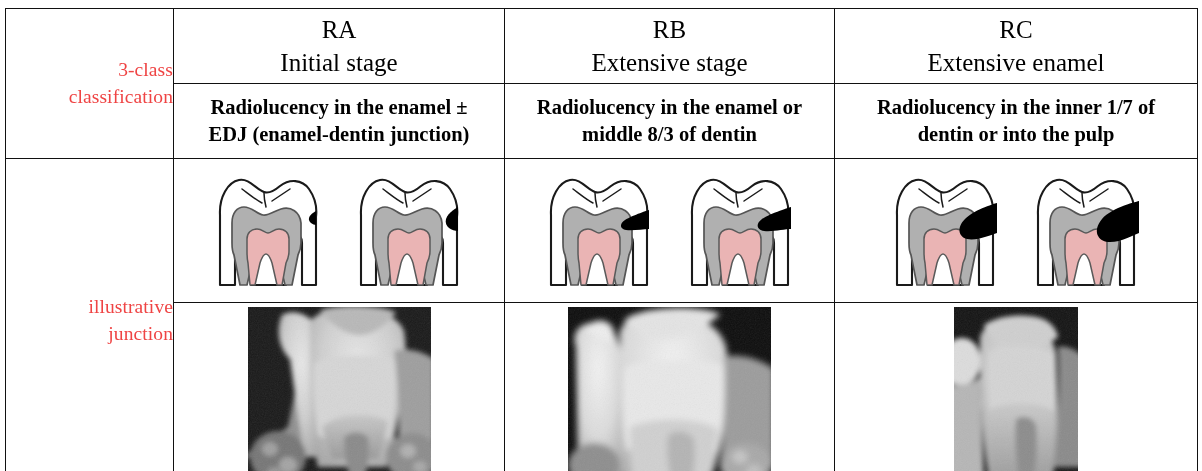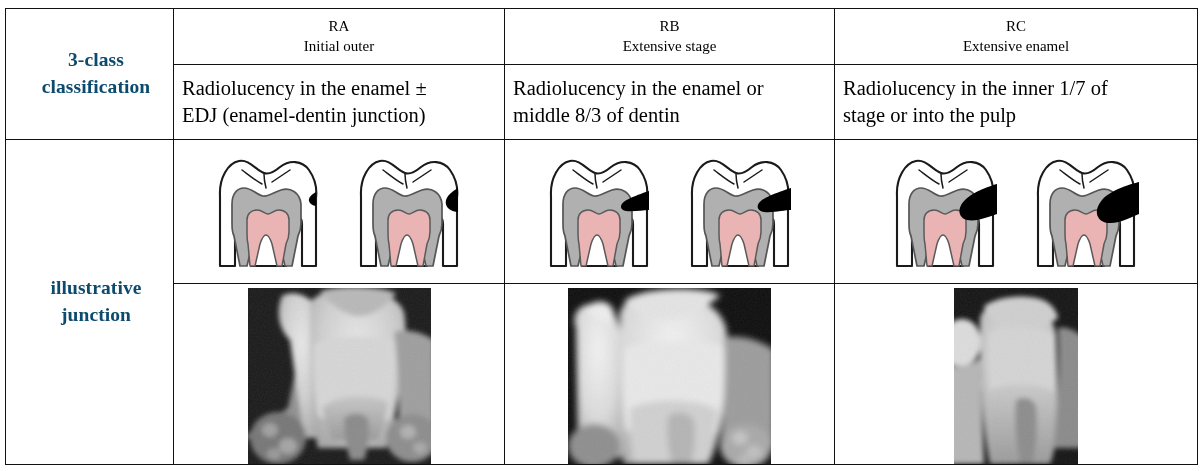--- a/index.html
+++ b/index.html
@@ -35,48 +35,49 @@
 
   
   col.c-label { width: 168px; }
   col.c-ra    { width: 331px; }
   col.c-rb    { width: 330px; }
   col.c-rc    { width: 363px; }
 
   
   .row-label {
     font-family: "Liberation Serif", serif;
-    font-weight: bold;
+    font-weight: normal;
     font-size: 19.5px;
     line-height: 1.38;
-    color: #0c4a6e;
+    color: #ef4444;
     padding-left: 13px !important;
-    text-align: center;
+    text-align: right;
     letter-spacing: 0.1px;
   }
 
   
   .hdr-top {
     height: 56px;
     text-align: center;
-    font-size: 15px;
+    font-size: 25px;
     line-height: 1.32;
     color: #000000;
     padding: 4px 6px !important;
   }
   .hdr-top .code  { display: block; }
   .hdr-top .stage { display: block; }
 
   .hdr-desc {
     height: 75px;
-    text-align: left;
+    text-align: center;
     font-size: 20.5px;
     line-height: 1.34;
     color: #000000;
     padding: 4px 8px !important;
+    font-weight: bold;
   }
   .hdr-desc .ln { display: block; }
 
   
   .diagram-cell { height: 143px; padding: 0 !important; }
   .diagram-wrap {
     display: flex;
     align-items: center;
     justify-content: center;
     gap: 16px;
@@ -113,21 +114,21 @@
     <tbody>
 
       <tr>
         <td class="row-label" rowspan="2">
           <span class="ln">3-class</span><br>
           <span class="ln">classification</span>
         </td>
 
         <td class="hdr-top">
           <span class="code">RA</span>
-          <span class="stage">Initial outer</span>
+          <span class="stage">Initial stage</span>
         </td>
         <td class="hdr-top">
           <span class="code">RB</span>
           <span class="stage">Extensive stage</span>
         </td>
         <td class="hdr-top">
           <span class="code">RC</span>
           <span class="stage">Extensive enamel</span>
         </td>
       </tr>
@@ -136,21 +137,21 @@
         <td class="hdr-desc">
           <span class="ln">Radiolucency in the enamel ±</span>
           <span class="ln">EDJ (enamel-dentin junction)</span>
         </td>
         <td class="hdr-desc">
           <span class="ln">Radiolucency in the enamel or</span>
           <span class="ln">middle 8/3 of dentin</span>
         </td>
         <td class="hdr-desc">
           <span class="ln">Radiolucency in the inner 1/7 of</span>
-          <span class="ln">stage or into the pulp</span>
+          <span class="ln">dentin or into the pulp</span>
         </td>
       </tr>
 
       <tr>
         <td class="row-label" rowspan="2">
           <span class="ln">illustrative</span><br>
           <span class="ln">junction</span>
         </td>
 
         <td class="diagram-cell">

